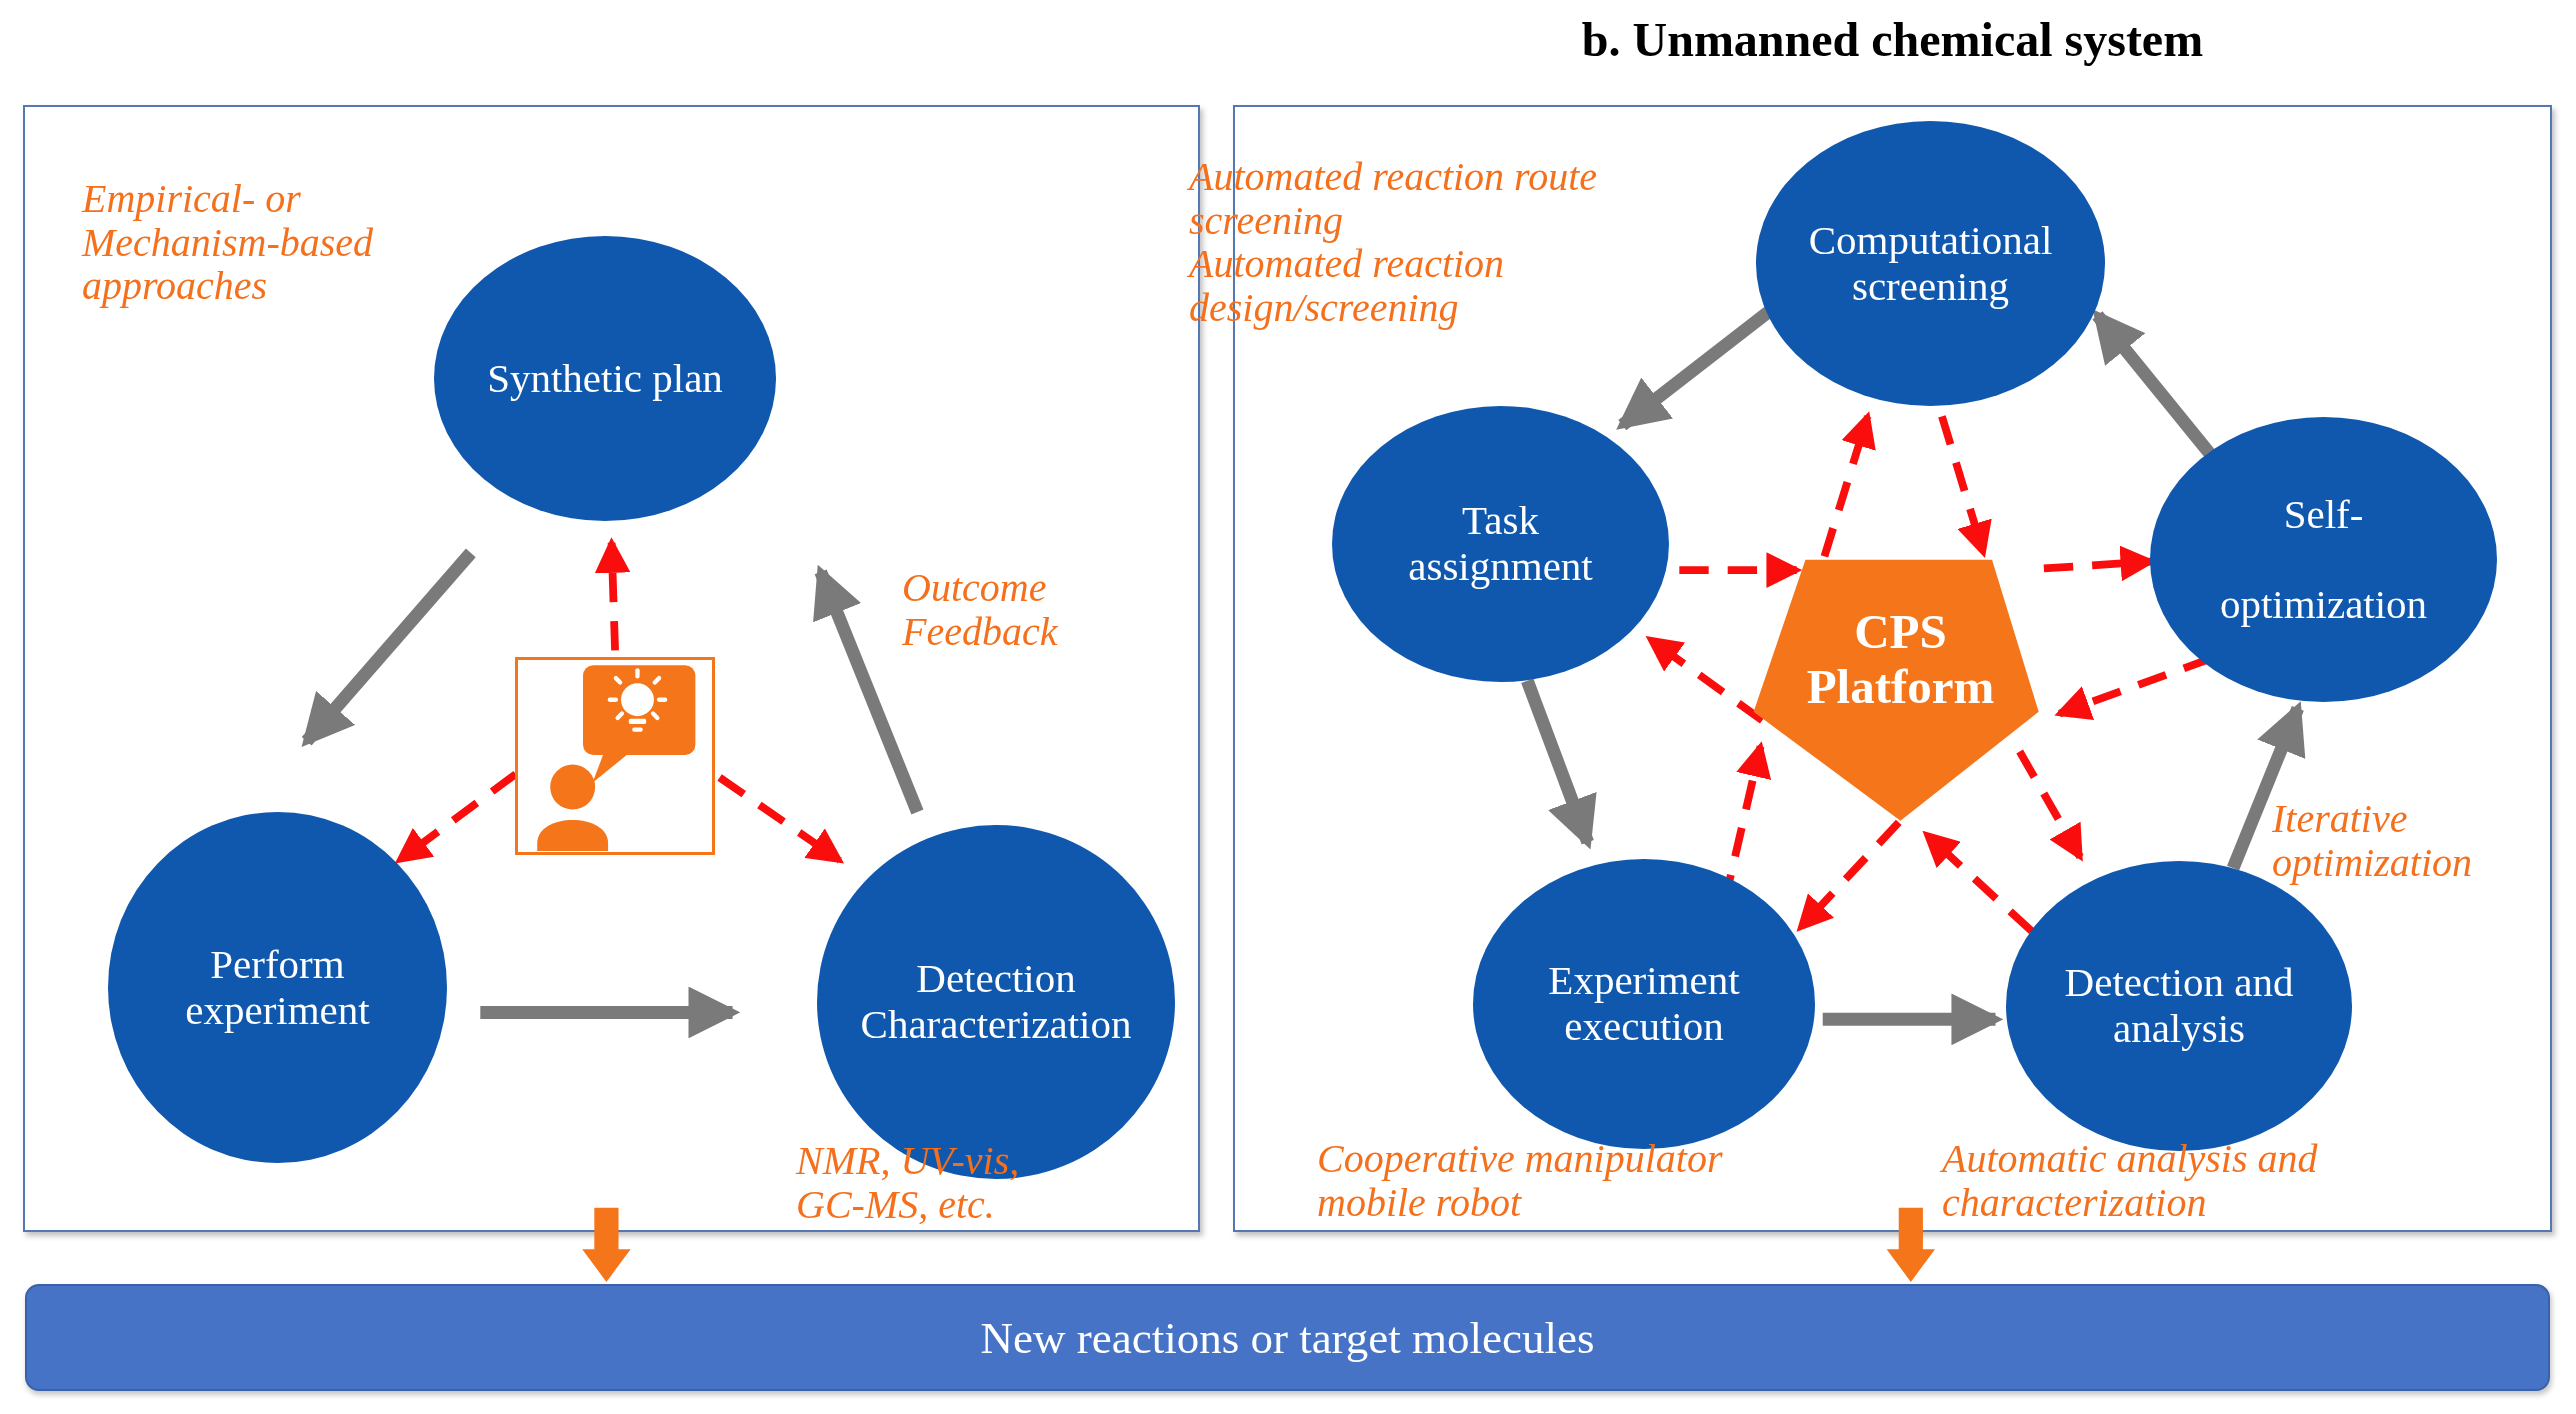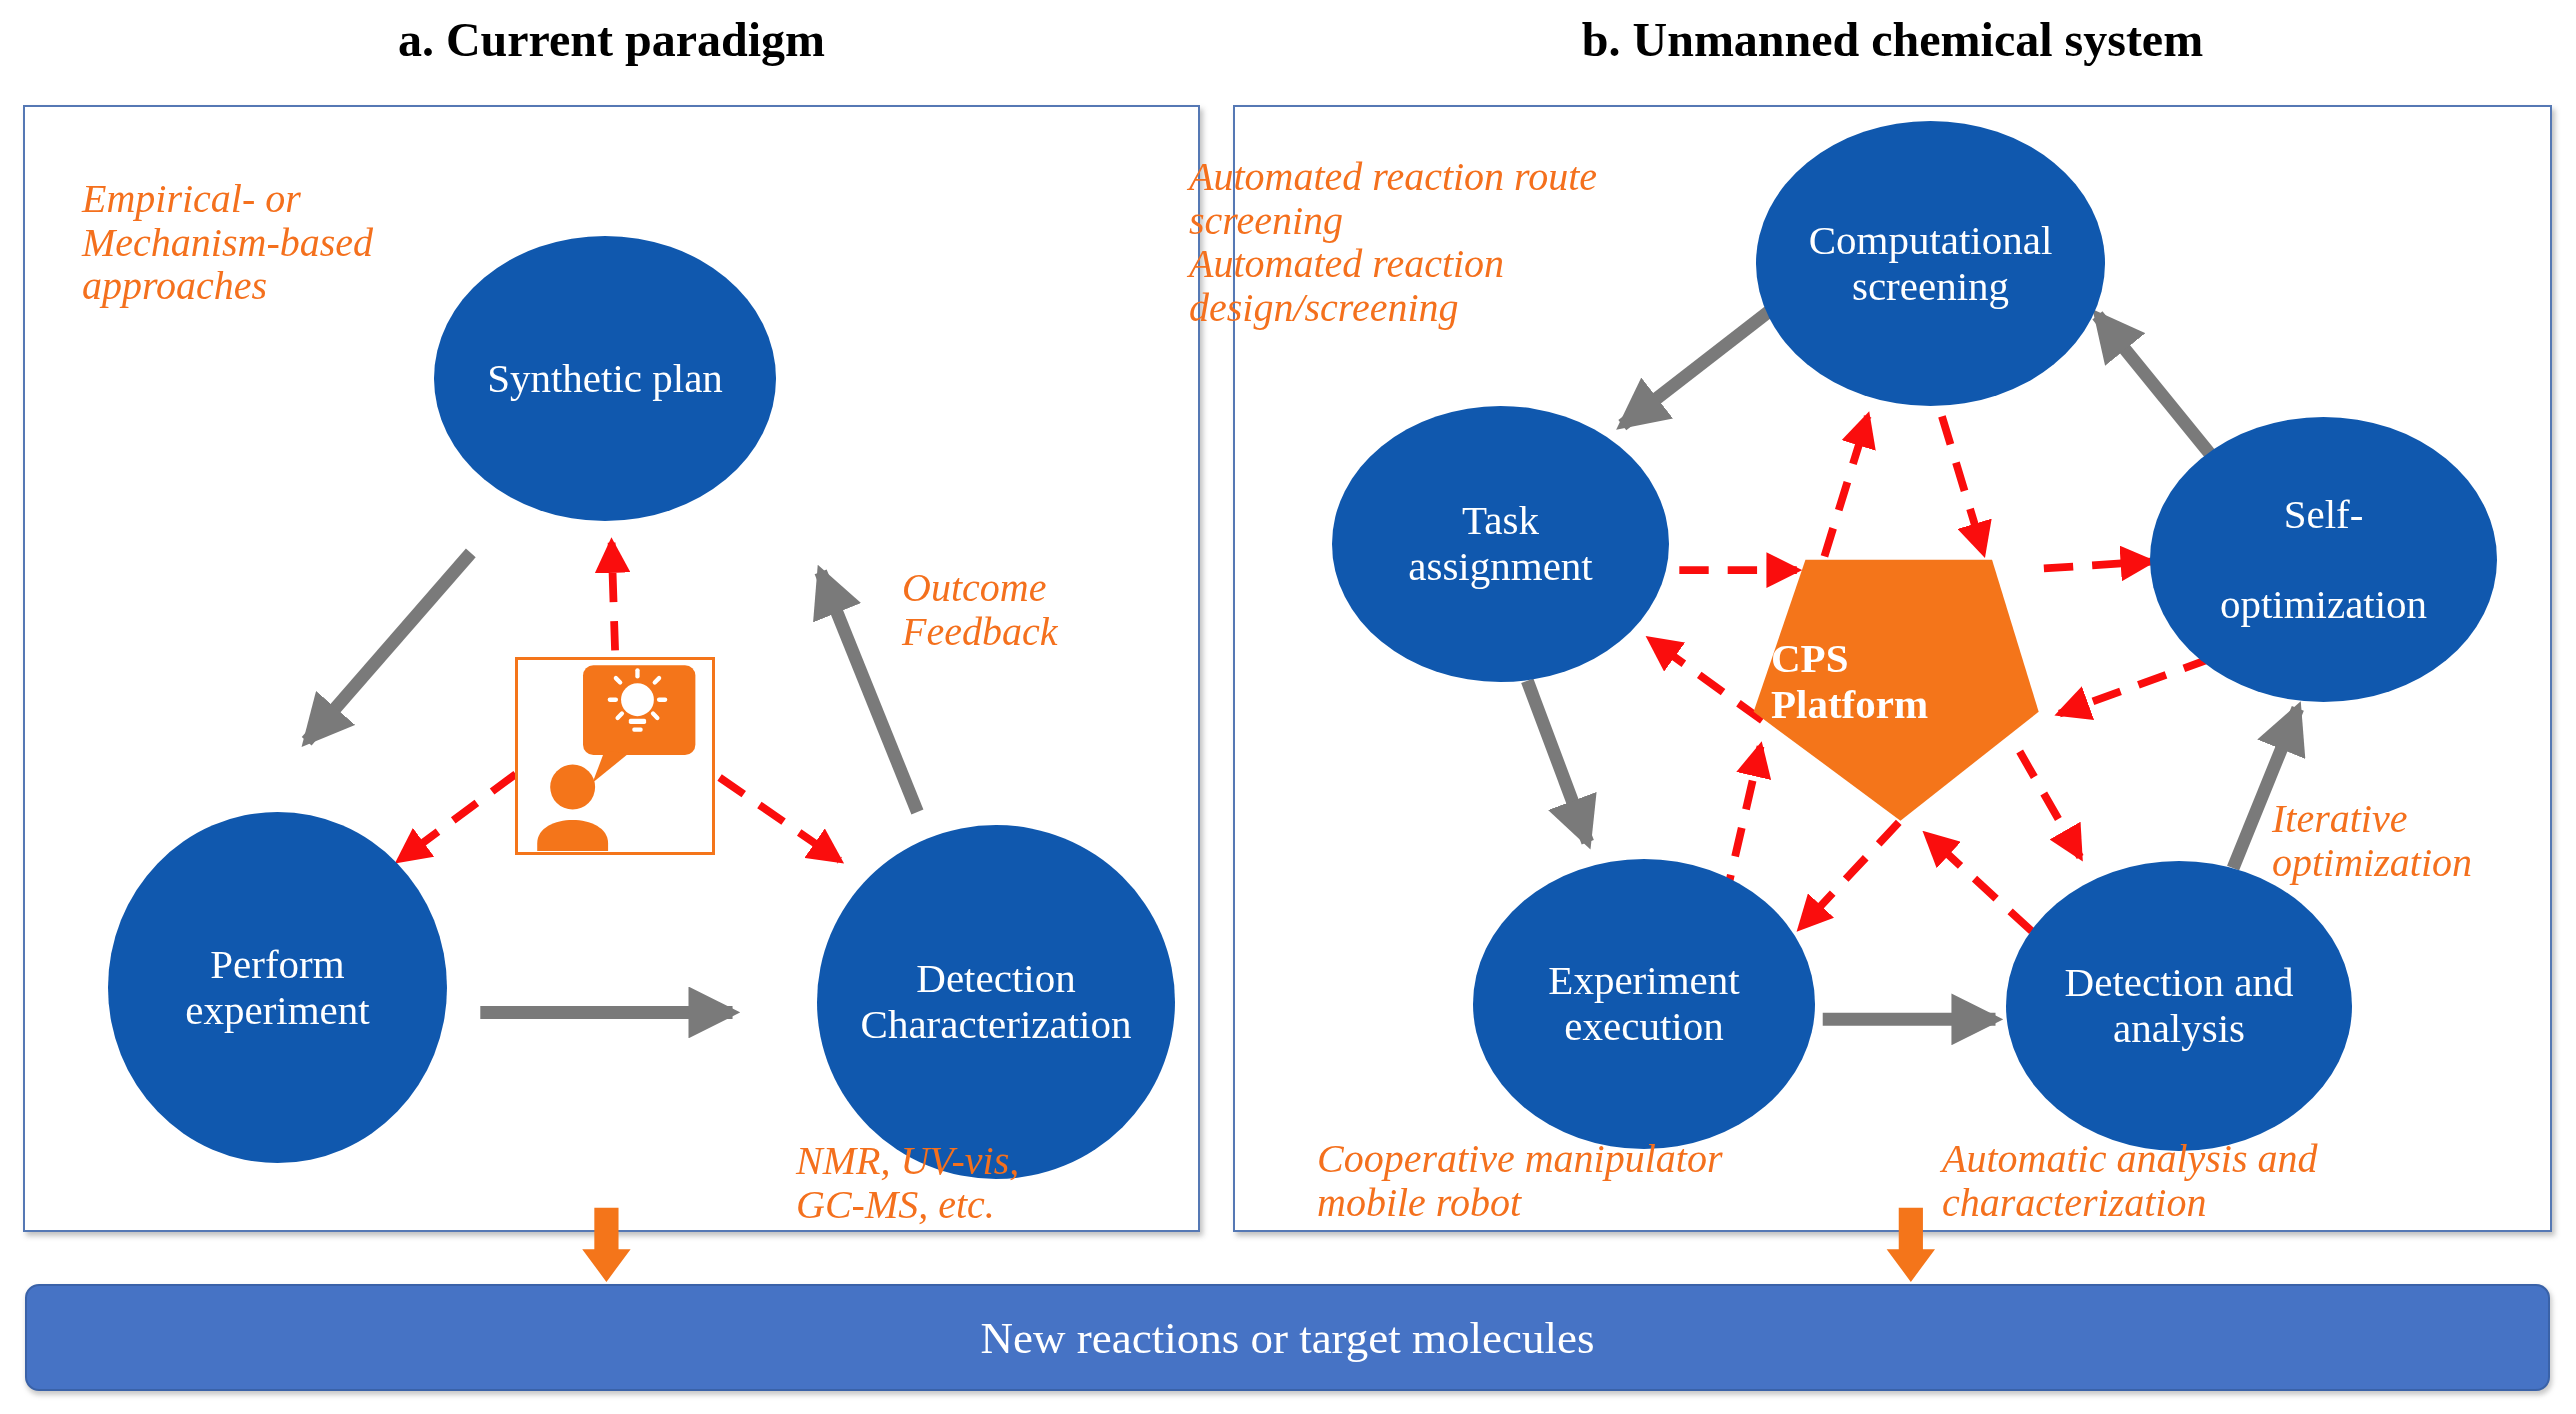--- a/index.html
+++ b/index.html
@@ -37,22 +37,22 @@
   .head-red{fill:var(--red);}
   .pentagon{fill:var(--orange);}
   .down-arrow{fill:var(--orange);}
   .node{
     position:absolute;border-radius:50%;background:var(--node-blue);color:#fff;
     display:flex;flex-direction:column;justify-content:center;
     text-align:center;font-size:41px;line-height:1.12;z-index:3;
   }
   .node .ln{display:block;}
   .hub-label{
-    position:absolute;left:1771px;top:636px;width:259px;z-index:3;
-    color:#fff;font-size:41px;font-weight:bold;line-height:1.12;
+    position:absolute;left:1771px;top:605px;width:259px;text-align:center;z-index:3;
+    color:#fff;font-size:49px;font-weight:bold;line-height:1.12;
   }
   .hub-label .ln{display:block;}
   .annot{
     position:absolute;color:var(--orange-text);font-size:40px;line-height:1.09;z-index:4;font-style:italic;
   }
   .annot .ln{display:block;white-space:nowrap;}
   .human-box{
     position:absolute;left:515px;top:657px;width:200px;height:198px;
     border:3.5px solid var(--orange);background:#fff;box-sizing:border-box;z-index:3;
   }
@@ -62,21 +62,20 @@
     border-radius:14px;box-sizing:border-box;z-index:1;
     display:flex;align-items:center;justify-content:center;
     color:#fff;font-size:45px;box-shadow:1.7px 3.5px 5.2px rgba(120,120,120,.4);
   }
 </style>
 </head>
 <body>
 
 <div class="canvas">
 
-  <div class="fig-title a">a. Current paradigm</div>
   <div class="fig-title b">b. Unmanned chemical system</div>
 
   <div class="panel a"></div>
   <div class="panel b"></div>
 
   <svg class="overlay" width="2576" height="1415" viewBox="0 0 2982 1638">
     <defs>
       <marker id="mgrey" viewBox="0 0 10 10" refX="8.5" refY="5" markerWidth="4" markerHeight="4" orient="auto">
         <path d="M0,0 L10,5 L0,10 z" class="head-grey"></path>
       </marker>

